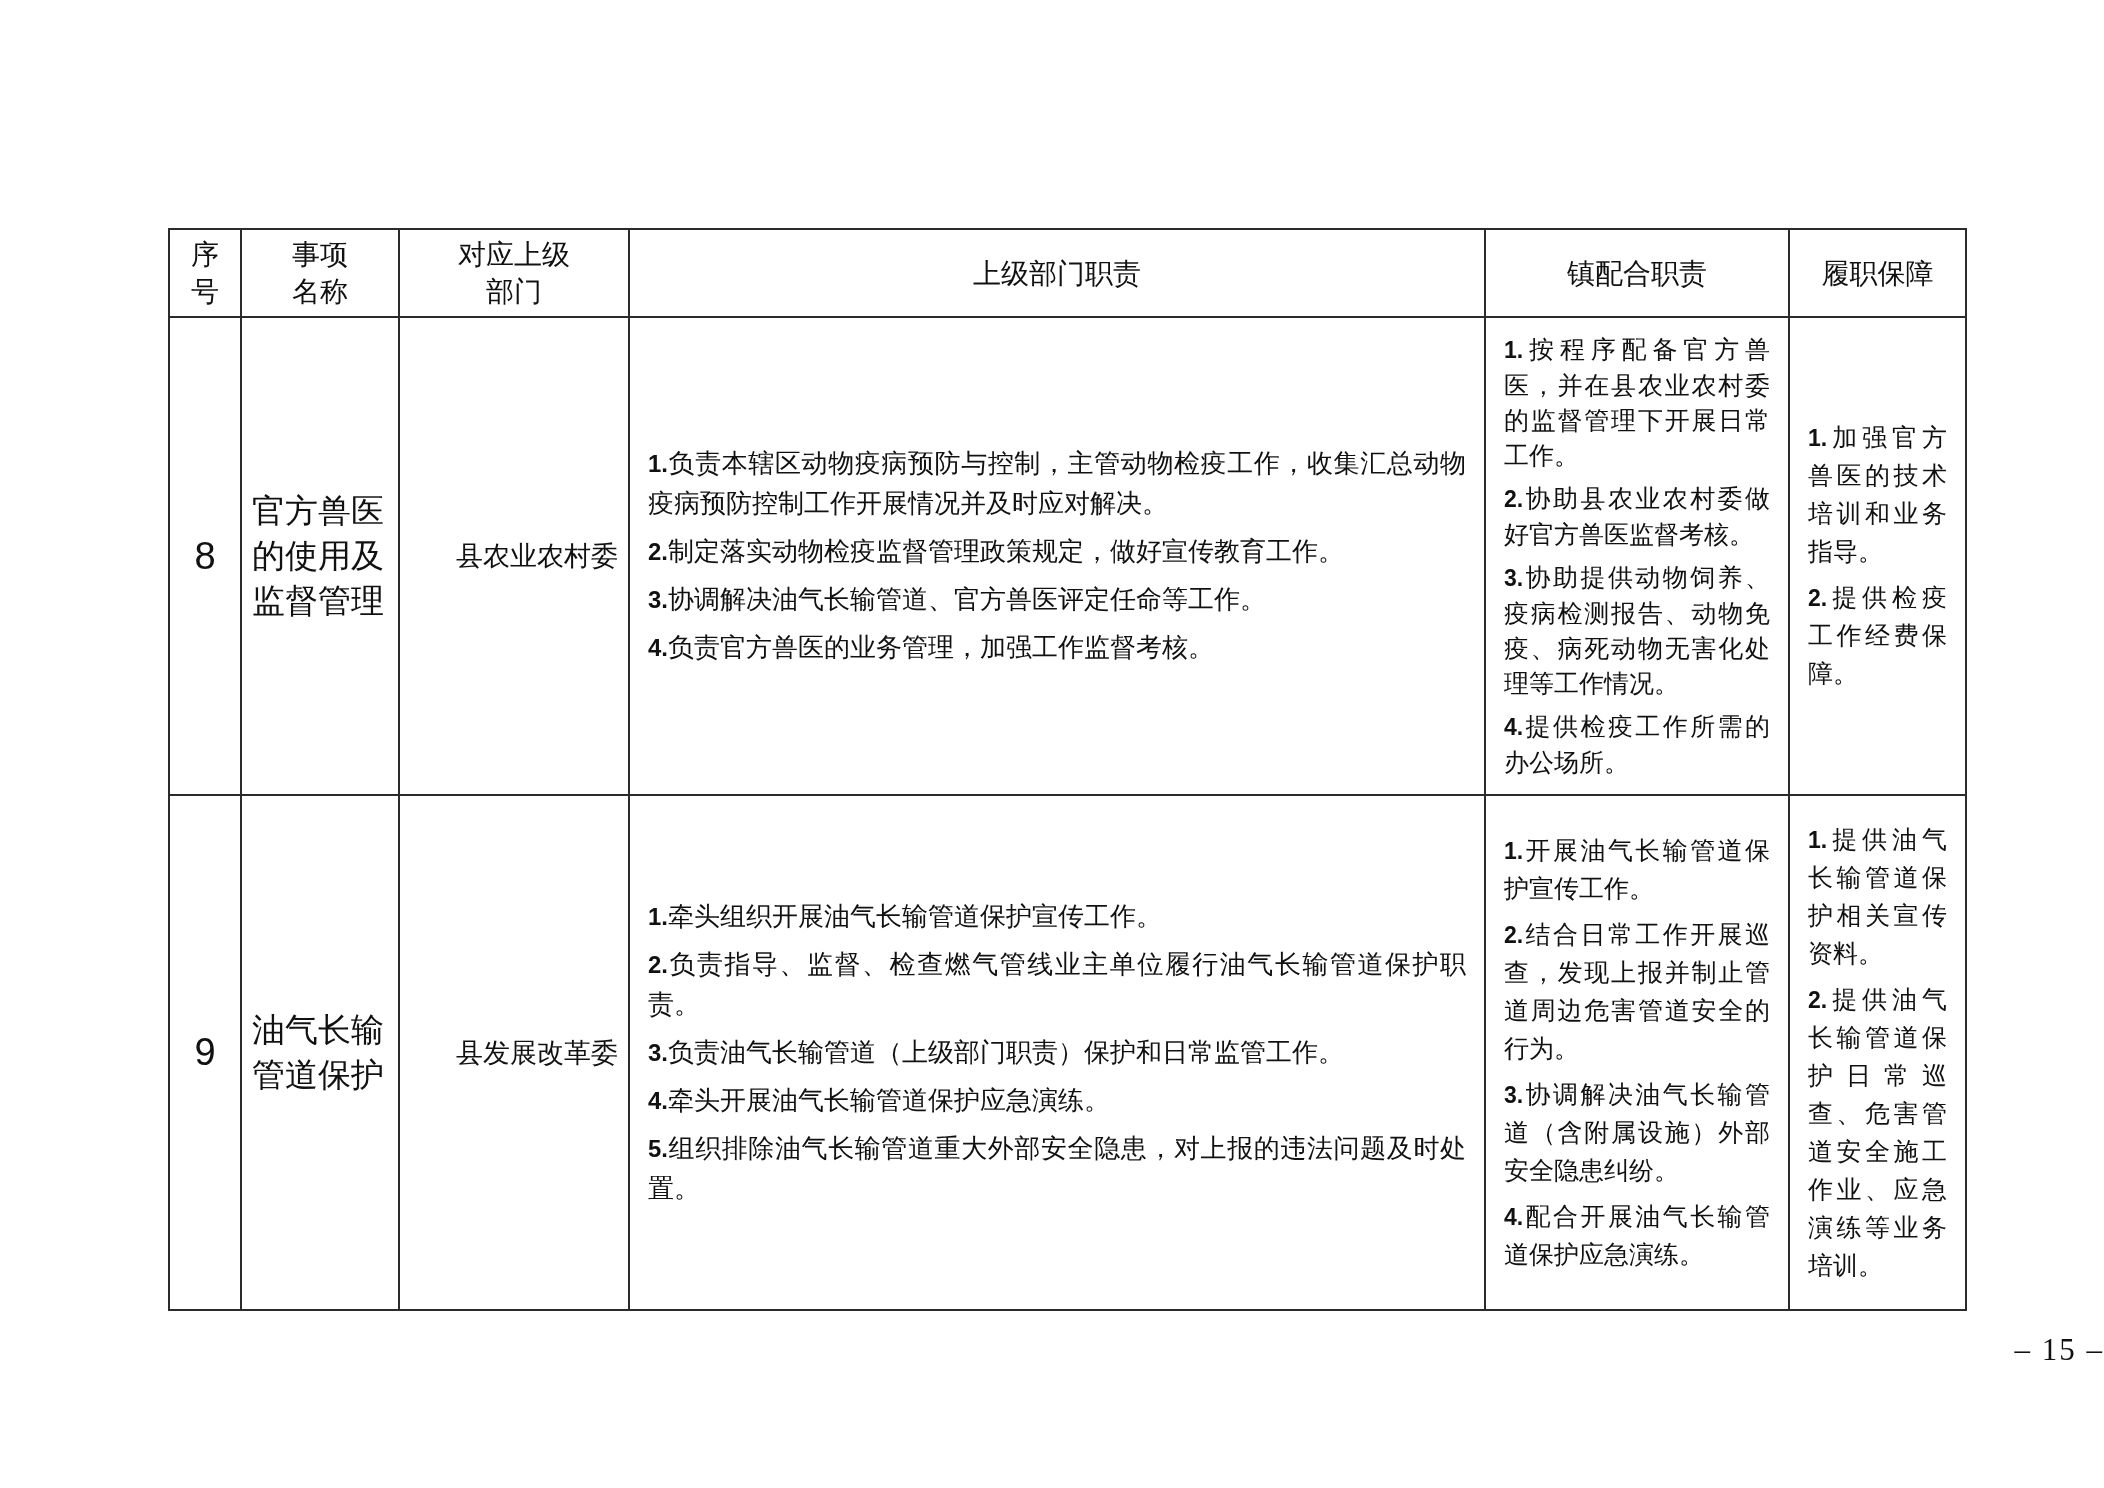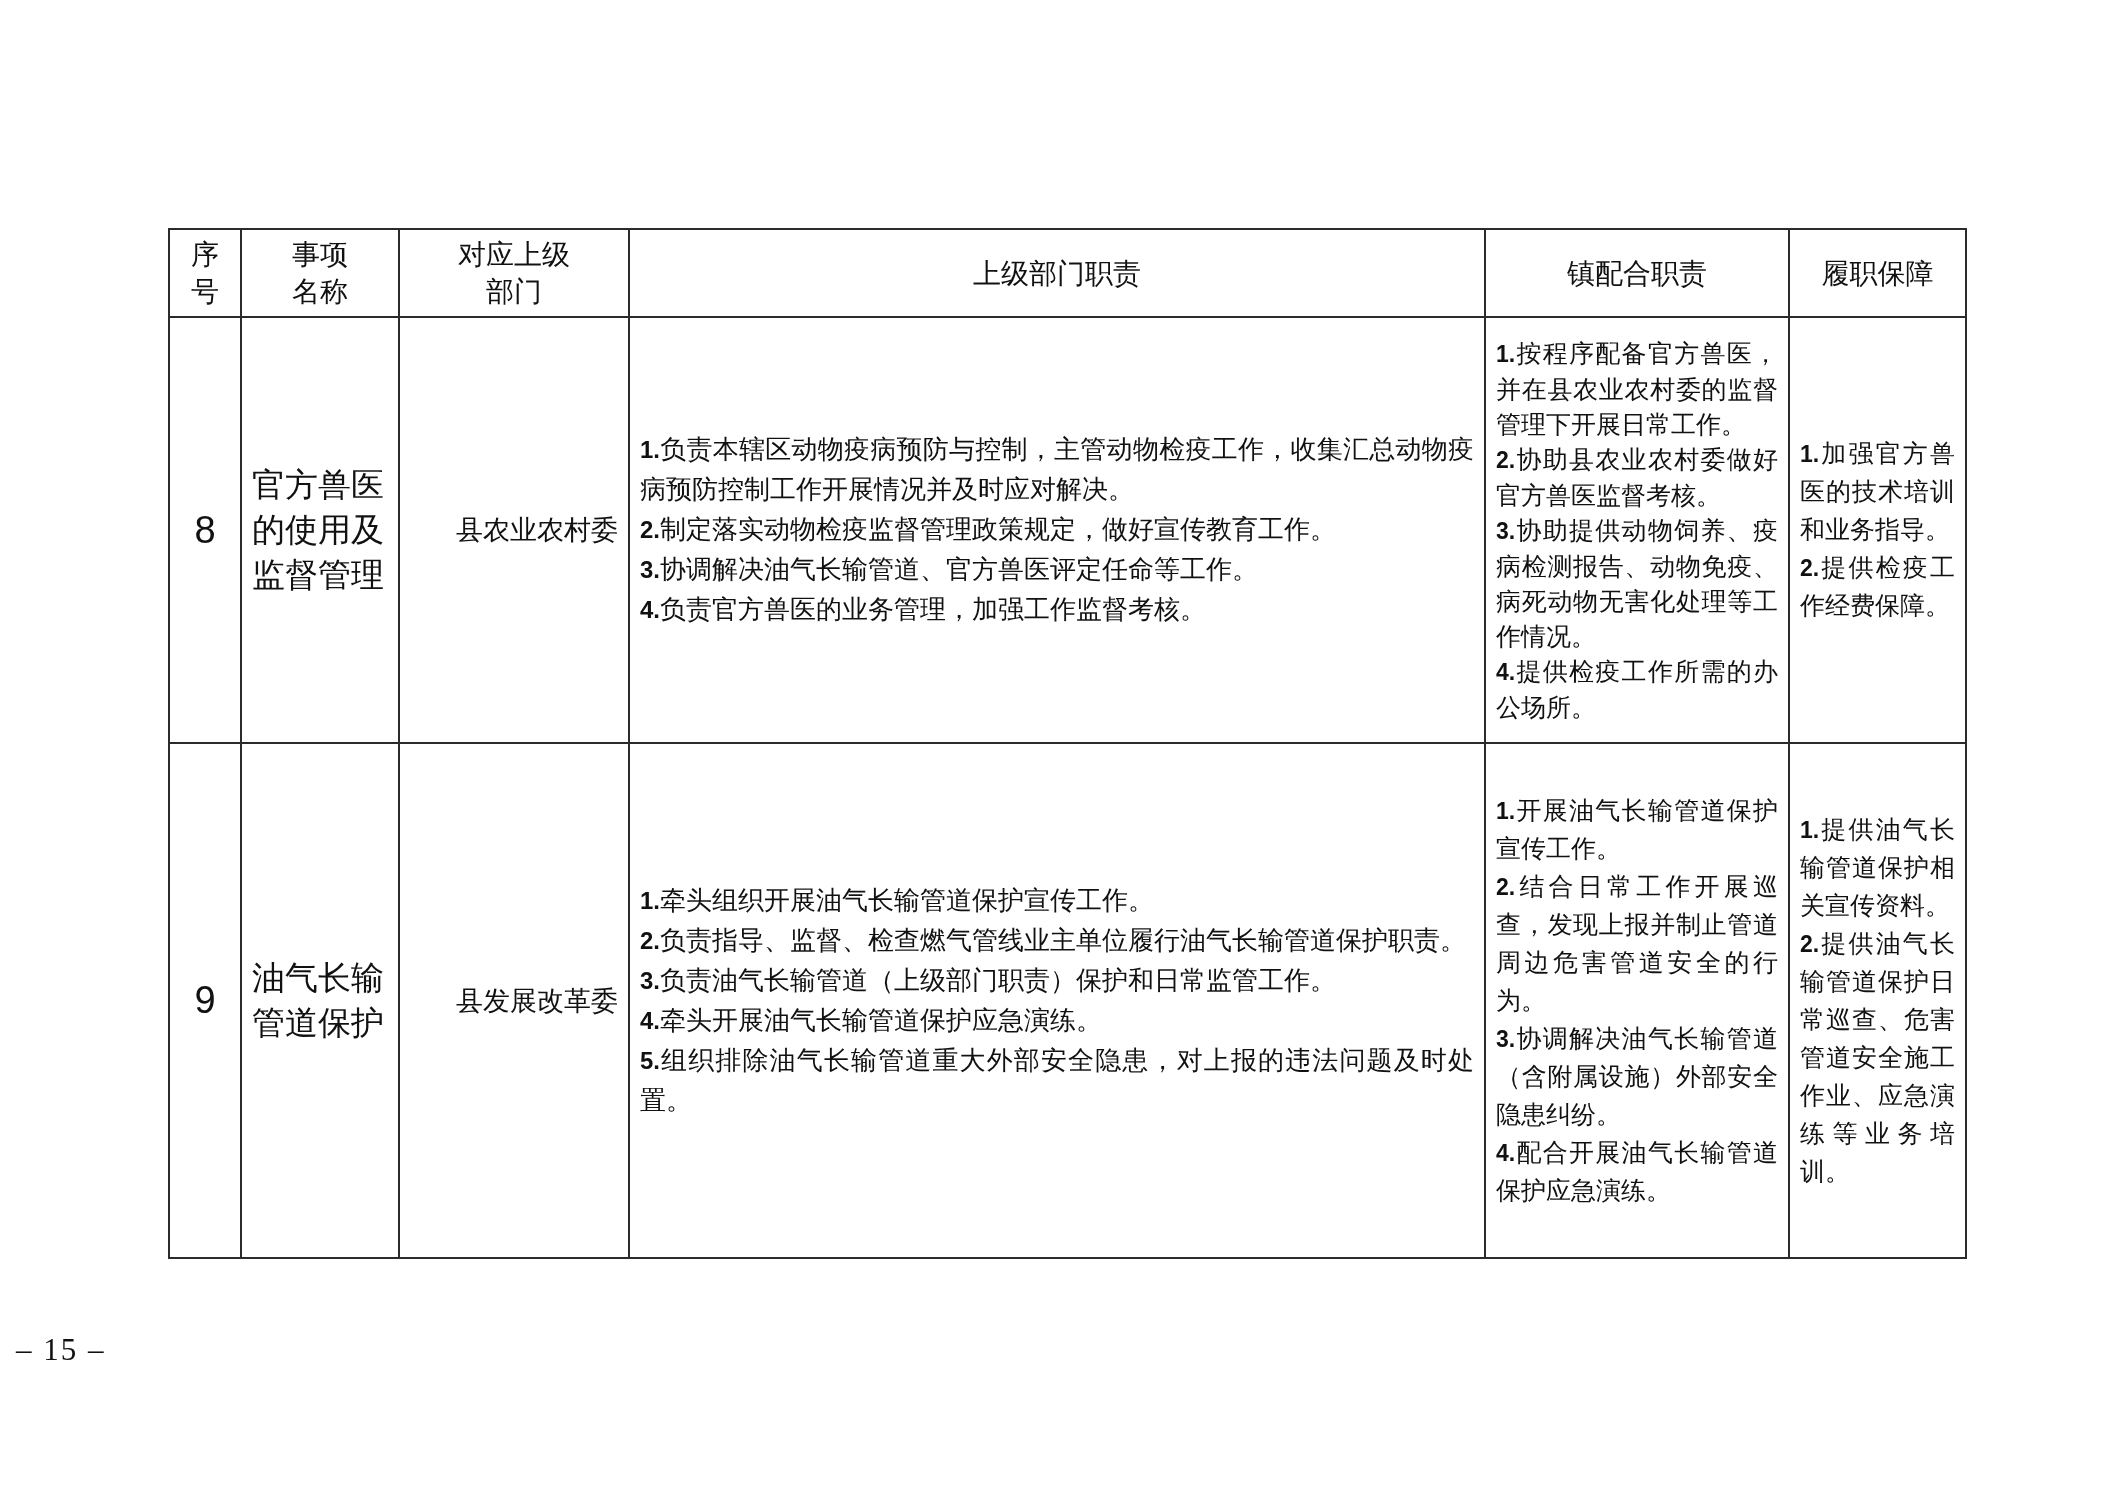--- a/index.html
+++ b/index.html
@@ -43,31 +43,31 @@
     line-height: 45px;
     white-space: pre-line;
   }
   .dept-cell {
     text-align: right;
     font-size: 27px;
   }
   .duties { font-size: 26px; line-height: 40px; text-align: justify; }
   .duties-narrow { font-size: 25px; line-height: 35px; text-align: justify; }
   .duties-tight  { font-size: 25px; line-height: 38px; text-align: justify; }
-  .duty { margin: 0; }
+  .duty { margin: 8px; }
   .dnum {
     font-family: "Liberation Sans", "DejaVu Sans", sans-serif;
     font-weight: 700;
     font-size: 0.92em;
   }
   .page-num {
     position: absolute;
     left: 16px; right: 0;
     top: 1332px;
-    text-align: left;
+    text-align: right;
     font-size: 31px;
     letter-spacing: 2px;
   }
 </style>
 </head>
 <body>
 
 <div class="doc-page">
 
   <table class="resp-table">

